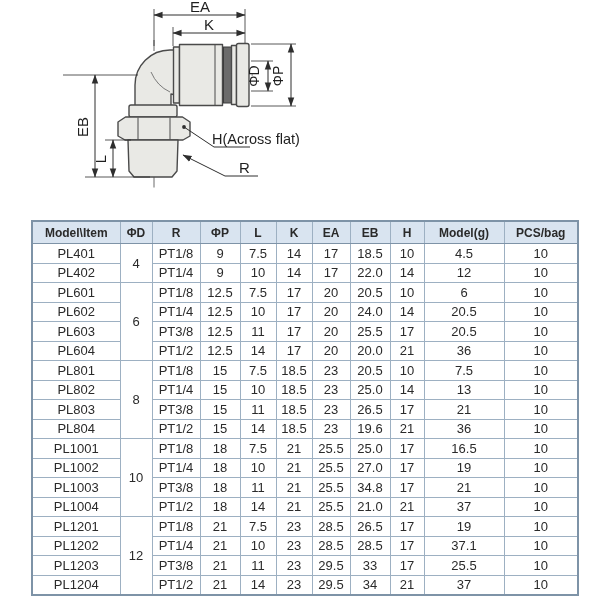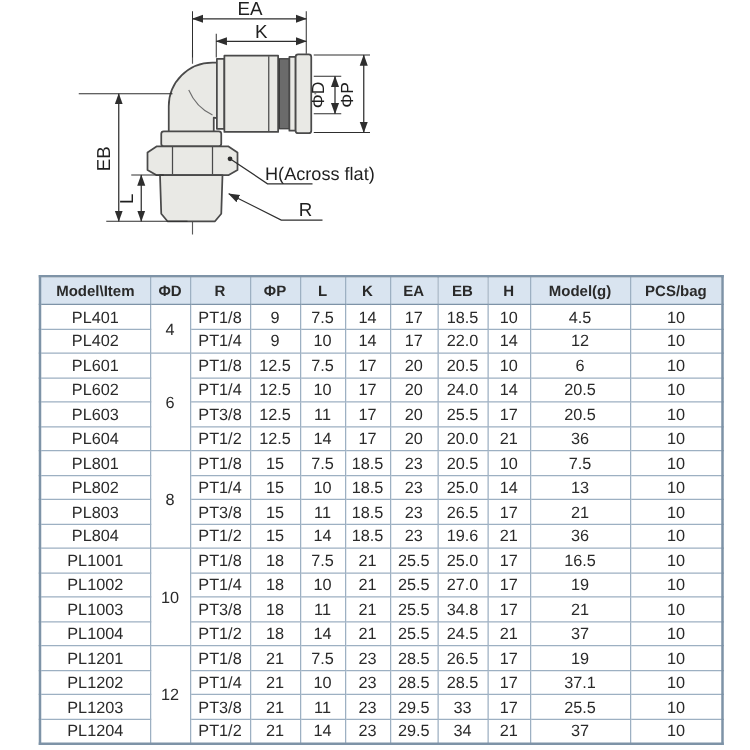--- a/index.html
+++ b/index.html
@@ -297,21 +297,21 @@
           <td>21</td>
           <td>10</td>
         </tr>
         <tr>
           <td>PL1004</td>
           <td>PT1/2</td>
           <td>18</td>
           <td>14</td>
           <td>21</td>
           <td>25.5</td>
-          <td>24.5</td>
+          <td>21.0</td>
           <td>21</td>
           <td>37</td>
           <td>10</td>
         </tr>
         <tr class="group-start">
           <td>PL1201</td>
           <td rowspan="4">12</td>
           <td>PT1/8</td>
           <td>21</td>
           <td>7.5</td>

